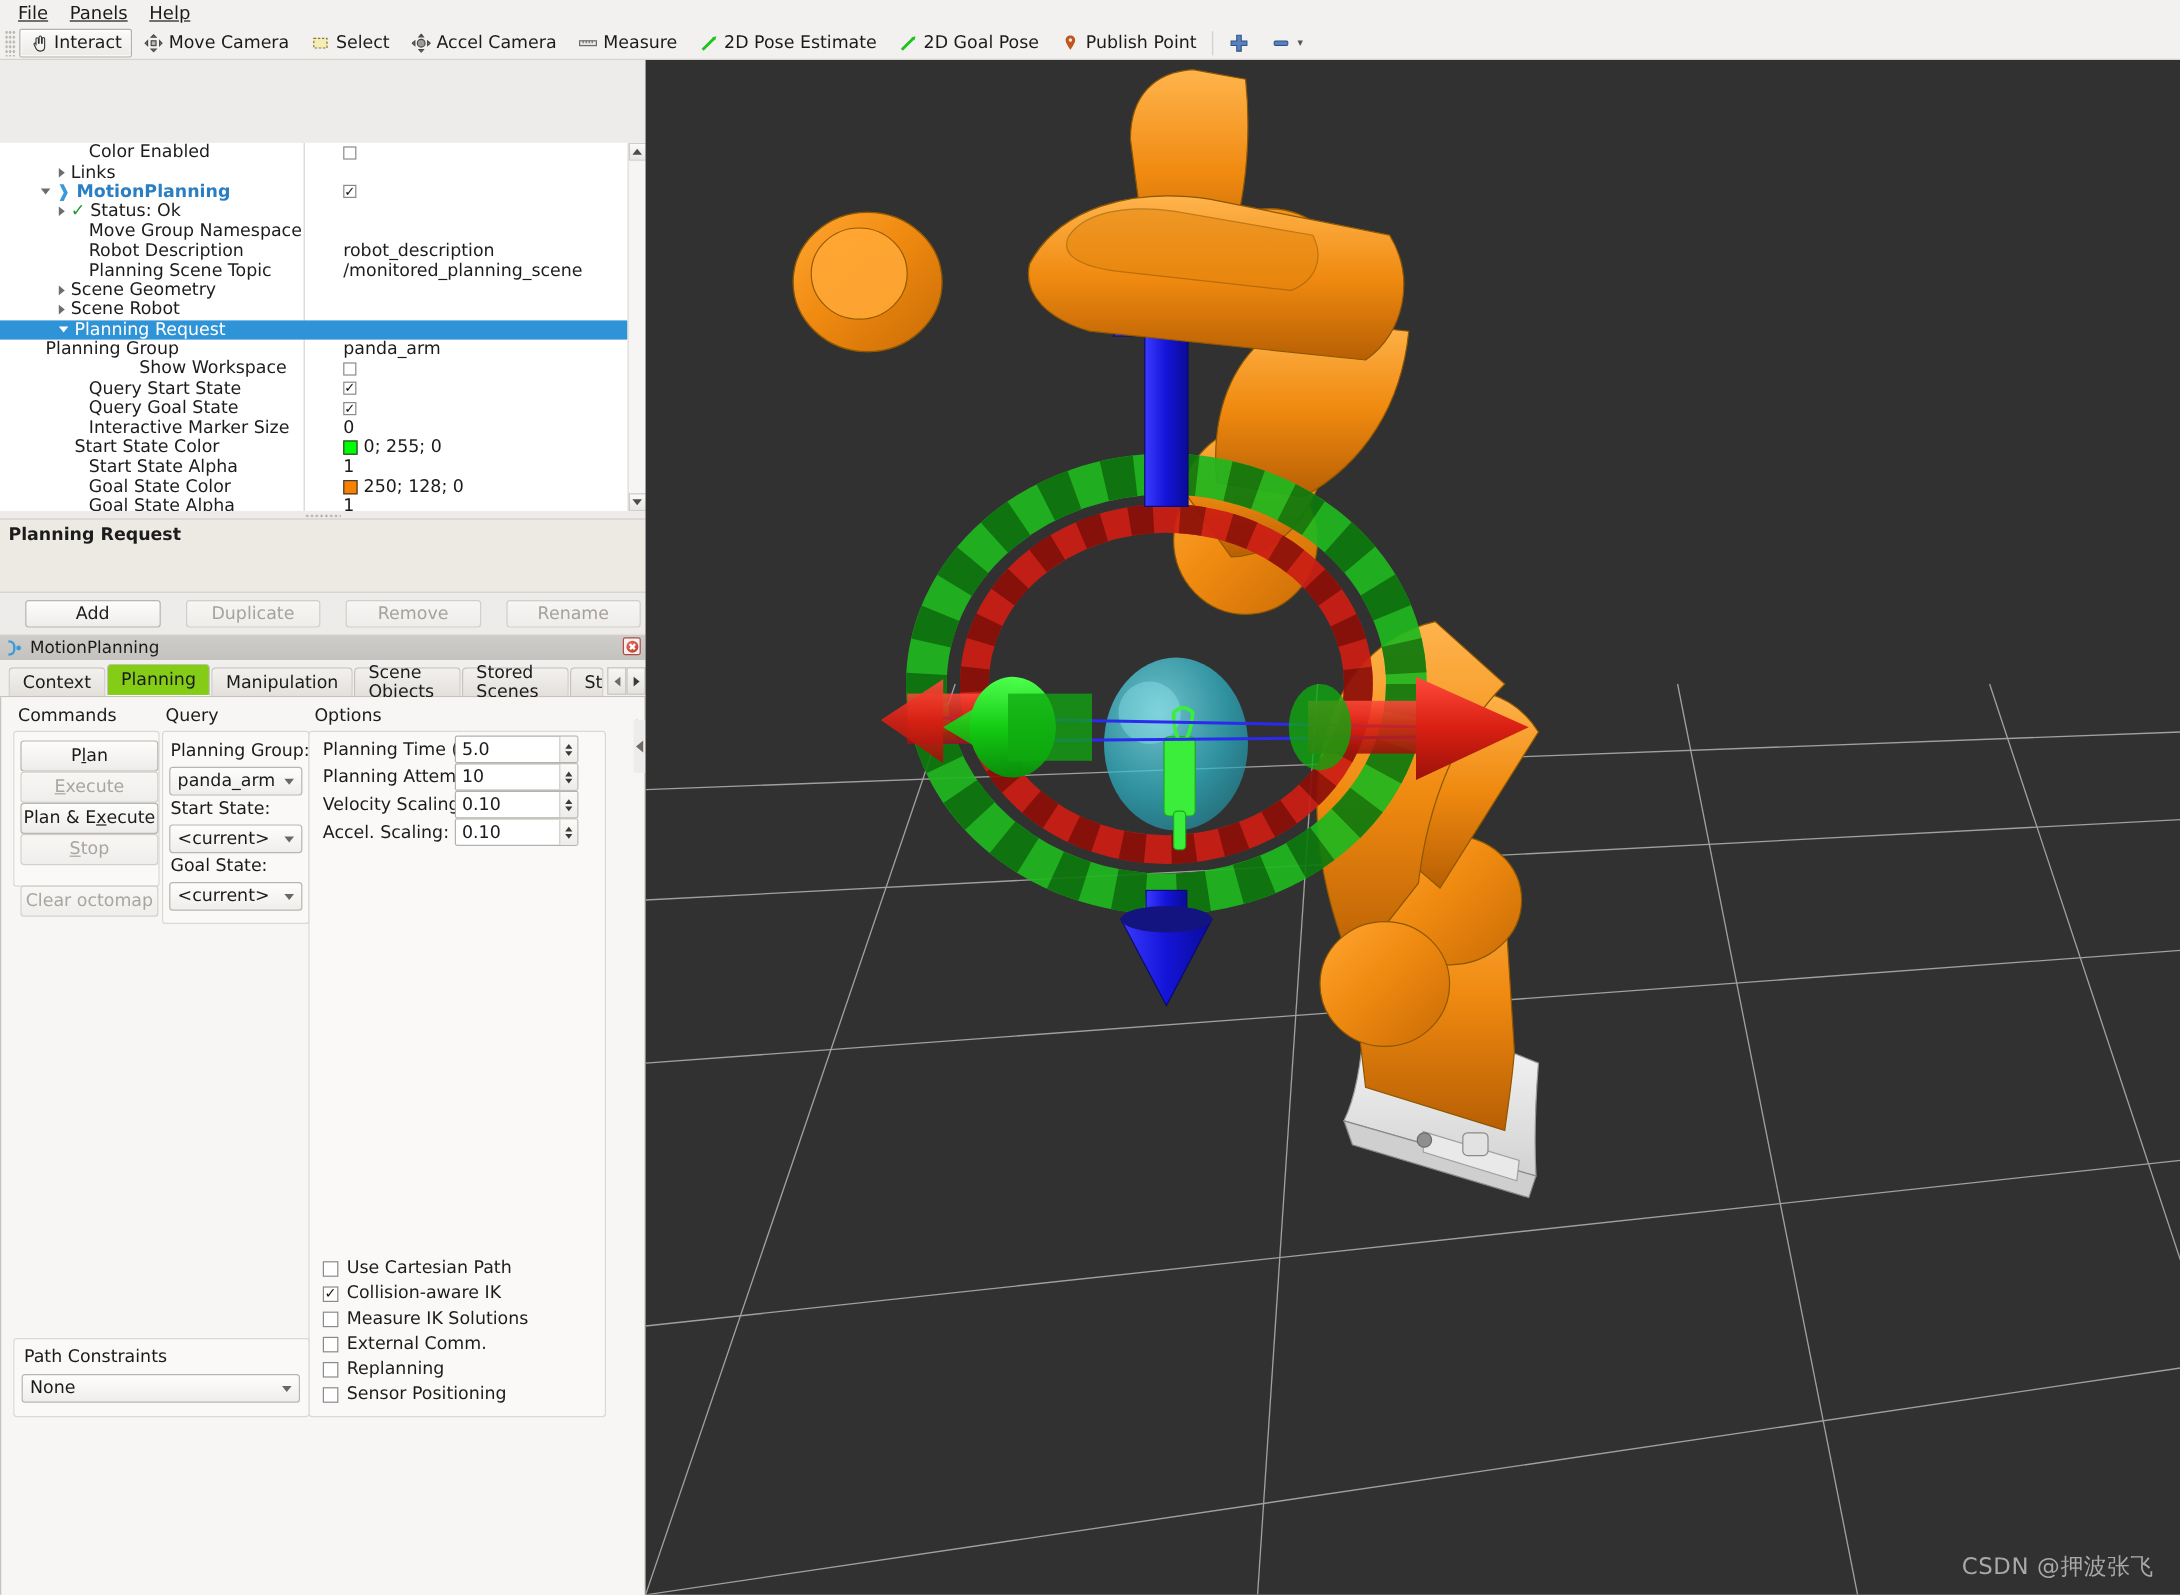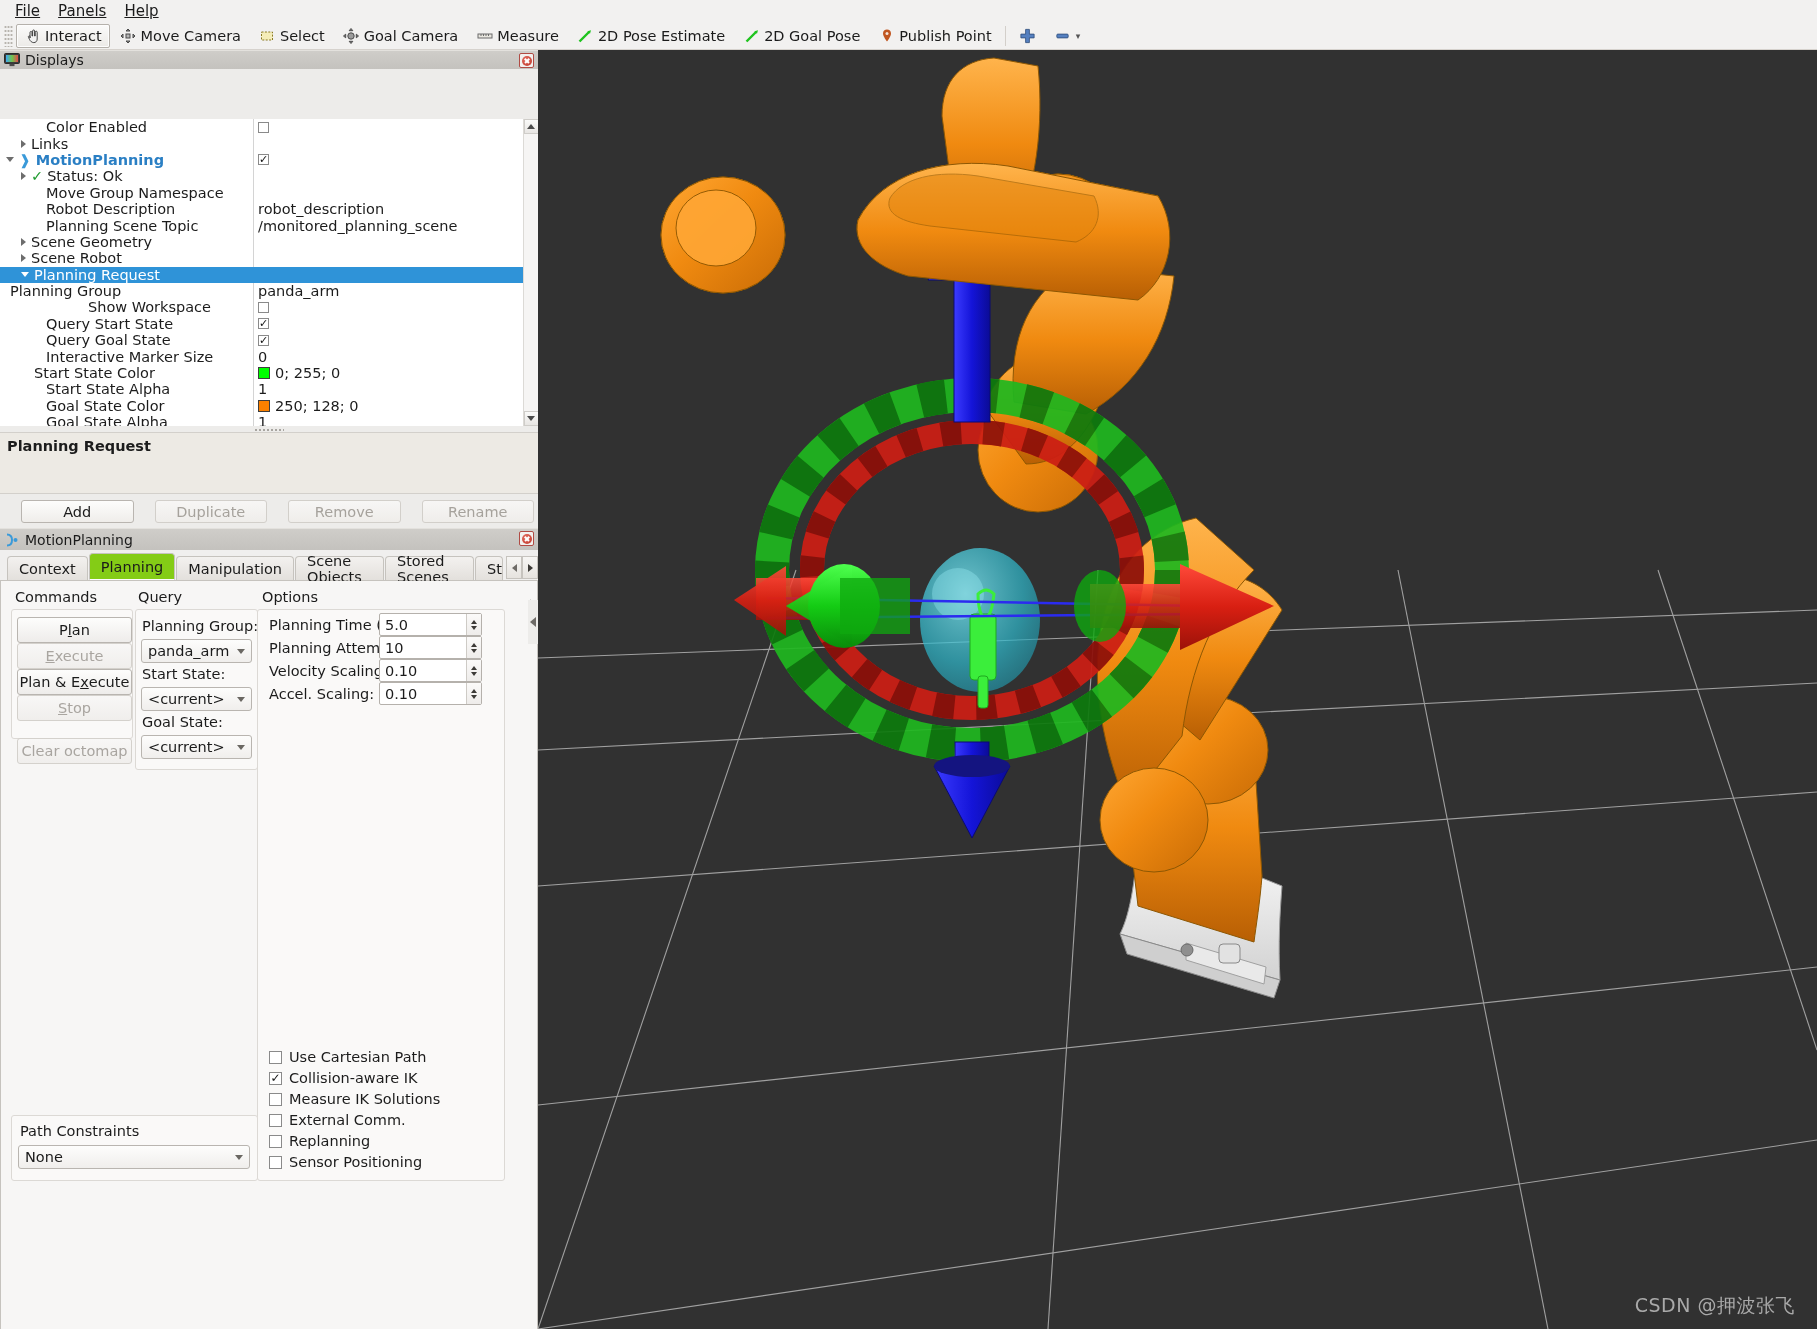--- a/index.html
+++ b/index.html
@@ -93,21 +93,21 @@
   }
   .tree-rows { position: absolute; top: 0; left: 0; right: 15px; bottom: 0; }
   .tree-colsep {
     position: absolute; top: 0; bottom: 0; left: 253px; width: 1px; background: #d4d4d4;
   }
   .trow {
     position: relative; height: 16.4px; display: flex; align-items: center;
     font-size: 14.5px; line-height: 16px; white-space: nowrap;
   }
   .trow.sel { background: #2f93d8; color: #ffffff; }
-  .tw-name { position: relative; display: flex; align-items: center; width: 253px; height: 100%; }
+  .tw-name { position: relative; display: flex; align-items: center; width: 253px; height: 100%; margin-left: 28px; }
   .tw-val  { position: relative; display: flex; align-items: center; padding-left: 5px; height: 100%; flex: 1; }
   .arrow {
     width: 0; height: 0; margin-right: 5px; flex: 0 0 auto;
   }
   .arrow.right { border-left: 5px solid #6d6d6d; border-top: 4px solid transparent; border-bottom: 4px solid transparent; }
   .arrow.down  { border-top: 5px solid #6d6d6d; border-left: 4px solid transparent; border-right: 4px solid transparent; }
   .trow.sel .arrow.down { border-top-color: #ffffff; }
   .arrow.blank { width: 5px; margin-right: 5px; }
   .cb {
     width: 11px; height: 11px; border: 1px solid #8a8a8a; background: #fff;
@@ -319,21 +319,21 @@
 
     <div class="tb-btn">
       <span class="tb-ico">
         <svg width="16" height="16" viewBox="0 0 16 16">
             <circle cx="8" cy="8" r="3.2" fill="#9c9c9c" stroke="#4a4a4a"></circle>
             <g stroke="#4a4a4a" fill="#8d8d8d">
               <path d="M8 0.5l1.8 2.2H6.2zM8 15.5l-1.8-2.2h3.6zM0.5 8l2.2-1.8v3.6zM15.5 8l-2.2 1.8V6.2z"></path>
             </g>
           </svg>
       </span>
-      <span>Goal Camera</span>
+      <span>Accel Camera</span>
     </div>
 
     <div class="tb-btn">
       <span class="tb-ico">
         <svg width="16" height="16" viewBox="0 0 16 16">
             <rect x="1" y="6" width="14" height="4" fill="#e8e6df" stroke="#6b6b6b"></rect>
             <g stroke="#6b6b6b">
               <path d="M4 6v2M6.5 6v2M9 6v2M11.5 6v2"></path>
             </g>
           </svg>
@@ -386,40 +386,20 @@
         <svg width="18" height="18" viewBox="0 0 18 18">
             <rect x="3" y="7" width="12" height="4" rx="1" fill="#5580c0" stroke="#31507d" stroke-width="0.9"></rect>
           </svg>
       </span>
       <span class="tb-chev">▾</span>
     </div>
   </div>
 
   <div id="leftcol">
 
-    <div class="panel-head" style="position:absolute;top:0;left:0;width:538px;">
-      <span class="ph-ico">
-        <svg width="16" height="14" viewBox="0 0 16 14">
-            <rect x="0.5" y="0.5" width="15" height="10" rx="1" fill="#3b3b3b" stroke="#2a2a2a"></rect>
-            <rect x="2" y="2" width="12" height="7" fill="url(#g1)"></rect>
-            <defs>
-              <linearGradient id="g1" x1="0" x2="1">
-                <stop offset="0" stop-color="#3fa9f5"></stop>
-                <stop offset="0.5" stop-color="#6ec64e"></stop>
-                <stop offset="1" stop-color="#e04b4b"></stop>
-              </linearGradient>
-            </defs>
-            <rect x="5.5" y="10.5" width="5" height="2.6" fill="#4a4a4a"></rect>
-          </svg>
-      </span>
-      <span>Displays</span>
-      <span class="panel-close">
-          <span class="dot"></span>
-        </span>
-    </div>
 
     <div id="displays-tree">
       <div class="tree-rows" id="tree-rows">
         <div class="tree-colsep"></div>
       <div class="trow">
             <div class="tw-name" style="padding-left: 36px;">
               <span class="arrow blank"></span>
               <span>Color Enabled</span>
             </div>
             <div class="tw-val">

